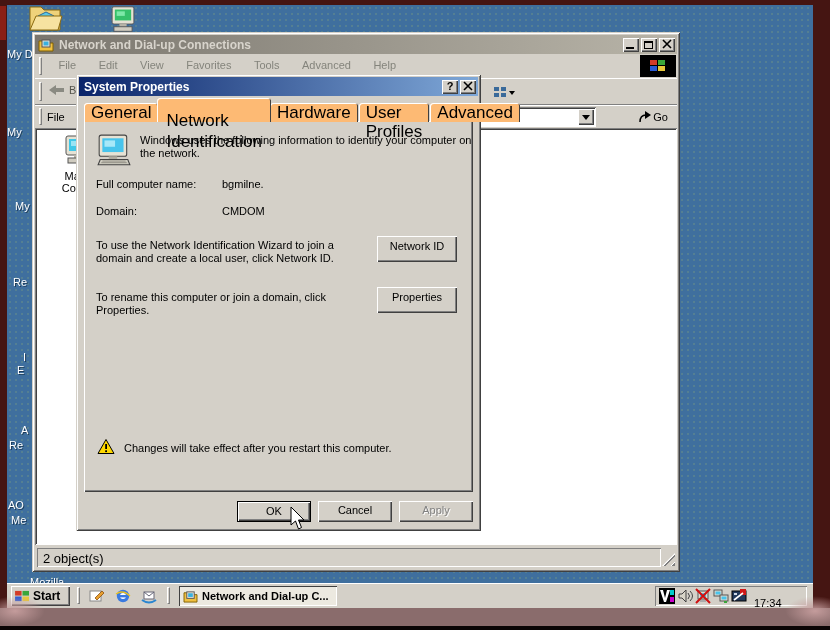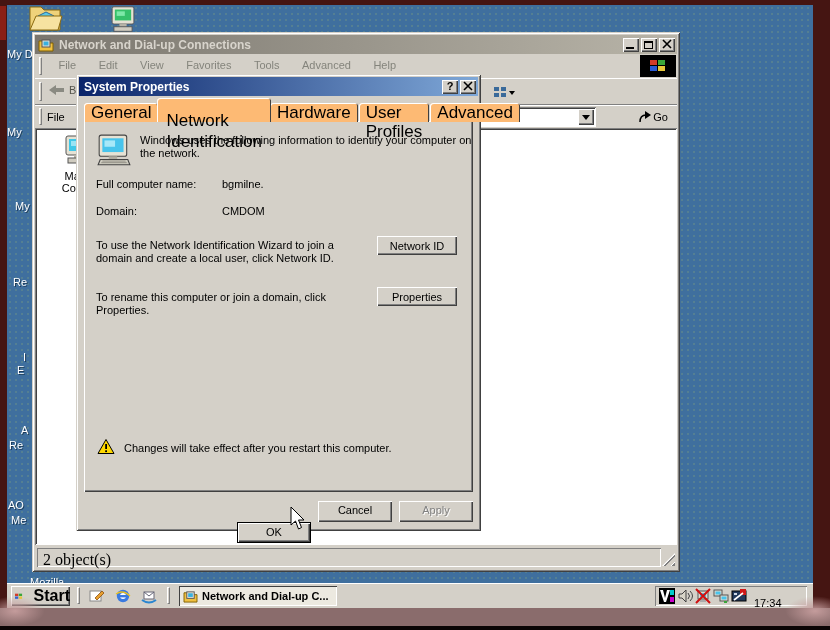--- a/index.html
+++ b/index.html
@@ -36,43 +36,43 @@
   .menu-item{display:inline-block;font-size:11px;color:#84847c;padding:5px 9px 0 9px;}
   #throbber{position:absolute;right:1px;top:1px;width:36px;height:22px;background:#000;
      display:flex;align-items:center;justify-content:center;}
   #toolbar{position:absolute;left:3px;top:46px;right:3px;height:26px;border-top:1px solid #fff;}
   #addressbar{position:absolute;left:3px;top:72px;right:3px;height:24px;border-top:1px solid #808080;
      box-shadow:inset 0 1px 0 #fff;}
   #addr-field{position:absolute;left:48px;top:2px;width:513px;height:20px;background:#fff;}
   #content{position:absolute;left:3px;top:96px;right:3px;height:417px;background:#fff;}
   #statusbar{position:absolute;left:3px;top:513px;right:3px;height:24px;background:#D4D0C8;}
   #status-pane{position:absolute;left:2px;top:3px;right:16px;height:19px;
-     box-shadow:inset 1px 1px 0 #808080, inset -1px -1px 0 #fff;font-size:16px;padding:3px 0 0 6px;color:#000;font-family:Liberation Serif, serif;}
+     box-shadow:inset 1px 1px 0 #808080, inset -1px -1px 0 #fff;font-size:13px;padding:3px 0 0 6px;color:#000;}
   #grip{position:absolute;right:2px;bottom:3px;width:13px;height:13px;
      background:repeating-linear-gradient(135deg,transparent 0 3px,#fff 3px 4px,#808080 4px 6px);
      clip-path:polygon(100% 0,100% 100%,0 100%);}
   
   #dlg{position:absolute;left:69px;top:69px;width:405px;height:457px;background:#D4D0C8;}
   #dlg-title{position:absolute;left:3px;top:3px;right:3px;height:19px;
      background:linear-gradient(90deg,#0A246A,#7FA8D8);display:flex;align-items:center;padding-left:5px;}
   #dlg-title .t{color:#fff;font-weight:bold;font-size:12px;flex:1;}
   .tabs{position:absolute;left:8px;top:25px;height:23px;display:flex;align-items:flex-end;z-index:5;}
   .tab{height:19px;line-height:19px;padding:0 7px;font-size:17px;background:#fdba74;
      border-radius:3px 3px 0 0;box-shadow:inset 1px 1px 0 #fff, inset -1px 0 0 #404040;margin-right:1px;}
   .tab.active{height:23px;line-height:21px;padding:12px 9px;margin:0 -1px 0 -2px;position:relative;z-index:6;}
   #tabpanel{position:absolute;left:8px;top:47px;width:389px;height:371px;background:#D4D0C8;z-index:1;
      box-shadow:inset 1px 1px 0 #fff, inset -1px -1px 0 #404040, inset -2px -2px 0 #808080;}
   .dtext{position:absolute;font-size:11px;color:#000;line-height:13px;}
   .dlg-btn{position:absolute;width:74px;height:21px;line-height:19px;}
-  .panel-btn{position:absolute;width:80px;height:19px;line-height:21px;}
+  .panel-btn{position:absolute;width:80px;height:26px;line-height:21px;}
   
   #taskbar{position:absolute;left:0;top:578px;width:806px;height:25px;background:#D4D0C8;
      box-shadow:inset 0 1px 0 #fff;}
   #start-btn{position:absolute;left:4px;top:3px;width:59px;height:20px;display:flex;align-items:center;
-     padding-left:4px;font-weight:bold;font-size:16px;gap:11px;}
+     padding-left:4px;font-weight:bold;font-size:12px;gap:3px;}
   .tb-handle{position:absolute;top:4px;width:3px;height:17px;
      border-left:1px solid #fff;border-top:1px solid #fff;border-right:1px solid #808080;border-bottom:1px solid #808080;}
   .ql{position:absolute;top:4px;width:20px;height:17px;display:flex;align-items:center;justify-content:center;}
   #task-btn{position:absolute;left:172px;top:3px;width:158px;height:20px;background:#ece9e0;
      box-shadow:inset 1px 1px 0 #404040, inset -1px -1px 0 #fff;display:flex;align-items:center;
      padding-left:4px;gap:4px;font-weight:bold;font-size:11px;white-space:nowrap;overflow:hidden;}
   #tray{position:absolute;right:6px;top:3px;width:152px;height:20px;
      box-shadow:inset 1px 1px 0 #808080, inset -1px -1px 0 #fff;display:flex;align-items:center;
      gap:2px;padding-left:4px;}
   #clock{font-size:11px;margin-left:5px;color:#000;margin-top:13px;}
@@ -252,21 +252,21 @@
         <div class="btn panel-btn" style="left:293px;top:166px">Properties</div>
 
         <svg class="abs" style="left:13px;top:317px" width="18" height="17" viewBox="0 0 18 16">
           <polygon points="9,1 17,15 1,15" fill="#FFD800" stroke="#000"></polygon>
           <rect x="8.2" y="5.5" width="1.8" height="5" fill="#000"></rect>
           <rect x="8.2" y="11.8" width="1.8" height="1.8" fill="#000"></rect>
         </svg>
         <div class="dtext" style="left:40px;top:321px;width:330px">Changes will take effect after you restart this computer.</div>
       </div>
 
-      <div class="btn btn-default dlg-btn" style="left:161px;top:448px">OK</div>
+      <div class="btn btn-default dlg-btn" style="left:161px;top:427px">OK</div>
       <div class="btn dlg-btn" style="left:242px;top:427px">Cancel</div>
       <div class="btn btn-disabled dlg-btn" style="left:323px;top:427px">Apply</div>
     </div>
 
     <div id="taskbar">
       <div id="start-btn" class="btn">
         <svg width="15" height="13" viewBox="0 0 16 14">
           <rect x="0" y="1" width="7" height="5" fill="#d33c28"></rect>
             <rect x="8" y="1" width="7" height="5" fill="#3aa63a"></rect>
           <rect x="0" y="7" width="7" height="5" fill="#2a5ad4"></rect>

